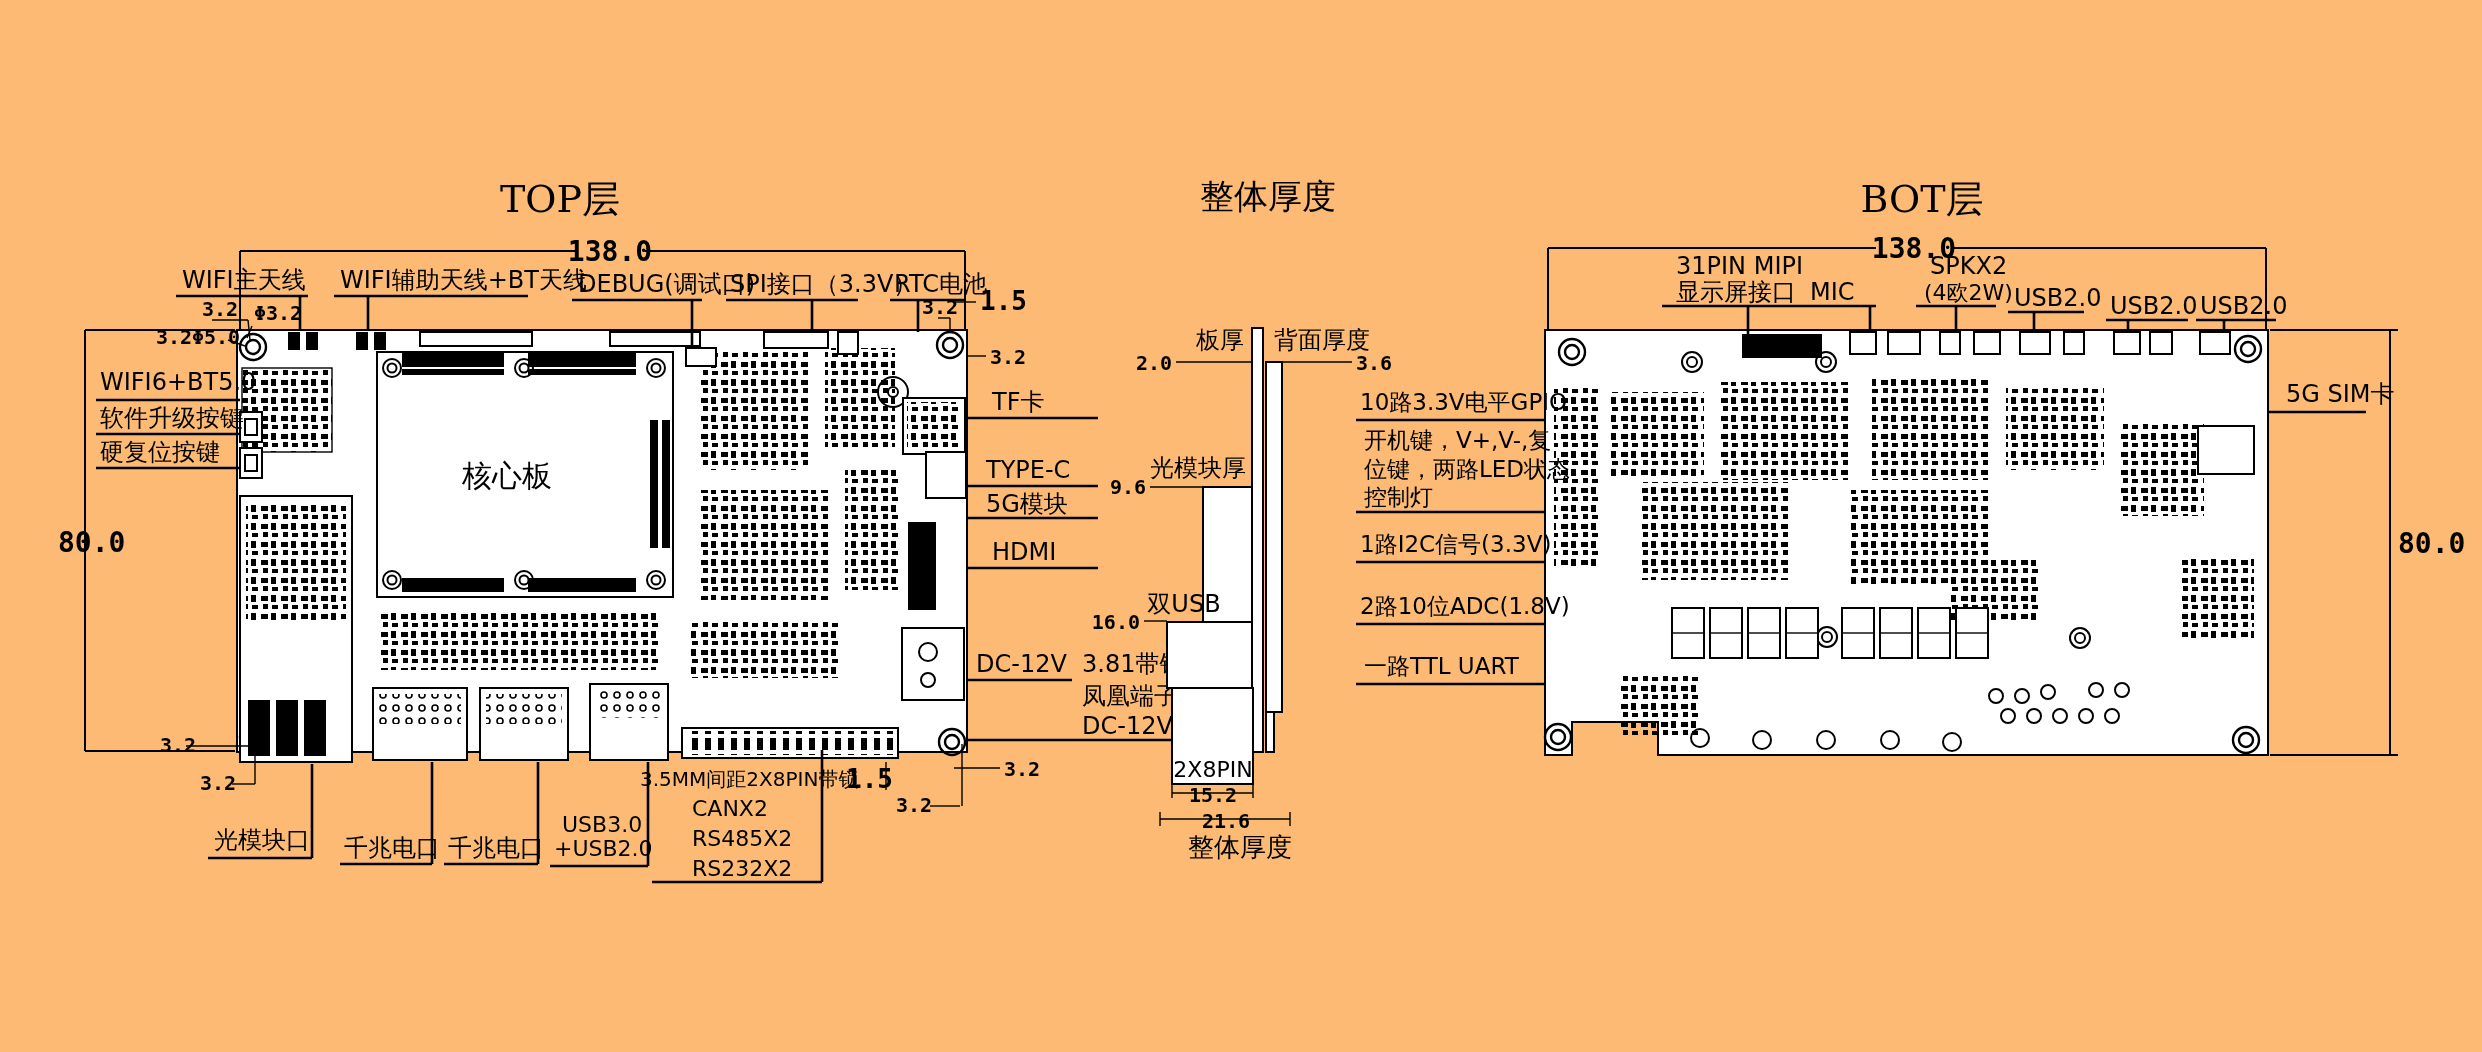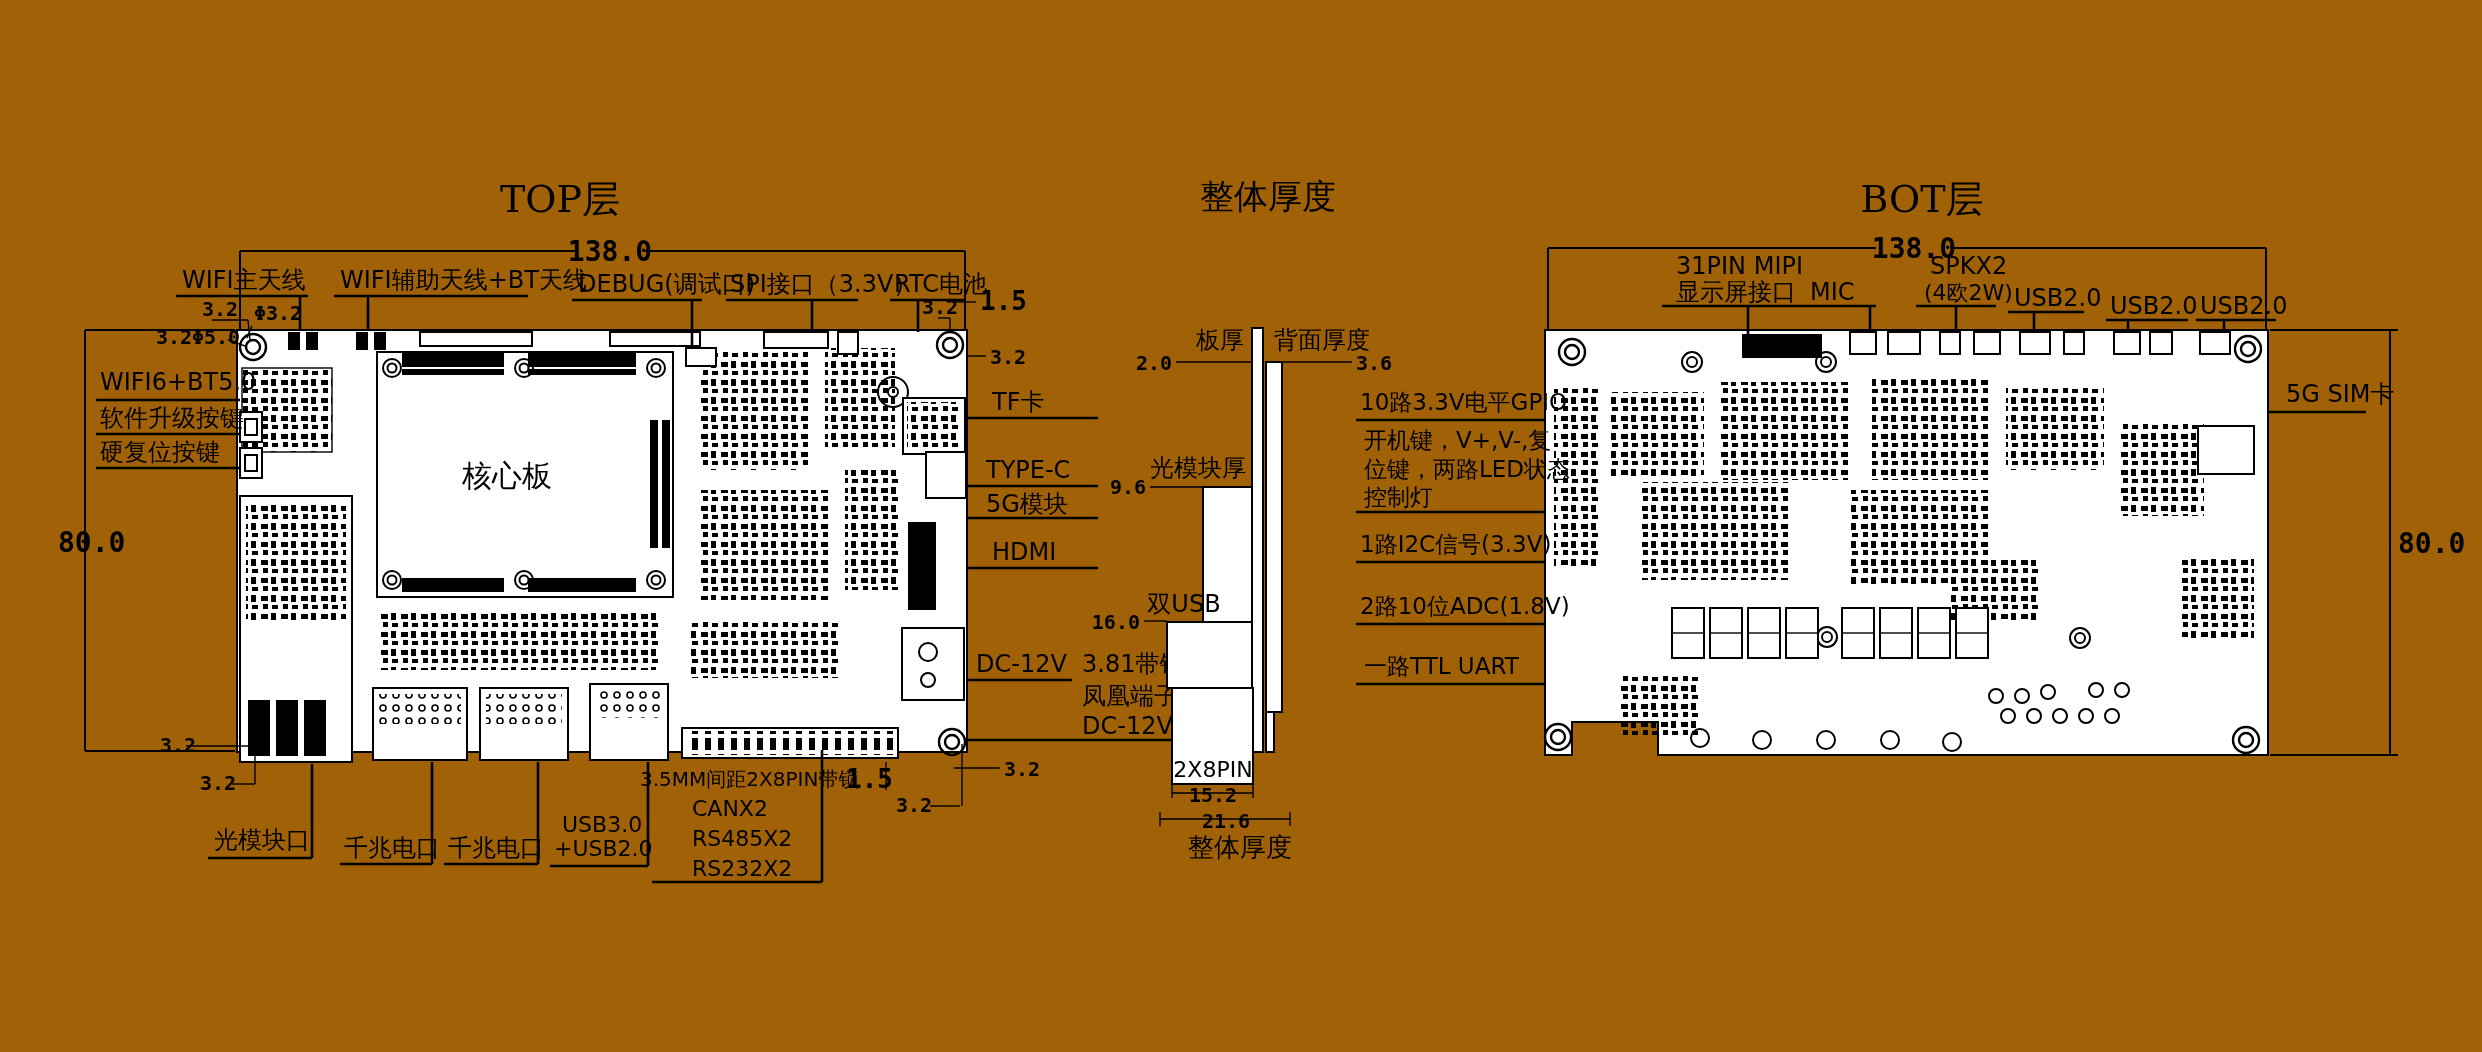--- a/index.html
+++ b/index.html
@@ -1,16 +1,16 @@
 <!DOCTYPE html>
 <html><head>
 <meta charset="utf-8">
 <style>
   html,body{margin:0;padding:0;background:#fff;}
-  #canvas{position:relative;width:2482px;height:1052px;background:#a16207;overflow:hidden;}
+  #canvas{position:relative;width:2482px;height:1052px;background:#fdba74;overflow:hidden;}
   svg{position:absolute;left:0;top:0;}
   .cjk{font-family:"DejaVu Sans","Liberation Sans",sans-serif;fill:#000;}
   .num{font-family:"DejaVu Sans Mono","Liberation Mono",monospace;fill:#000;font-weight:bold;}
   .ttl{font-family:"DejaVu Serif","Liberation Serif",serif;fill:#000;}
   .ln{fill:none;stroke:#000;stroke-width:2;}
   .ln1{fill:none;stroke:#000;stroke-width:1.4;}
   .lnU{fill:none;stroke:#000;stroke-width:2.6;}
   .blk{fill:#000;stroke:none;}
   .conn{fill:#fff;stroke:#000;stroke-width:2;}
   .pat{fill:url(#smd);stroke:none;}

